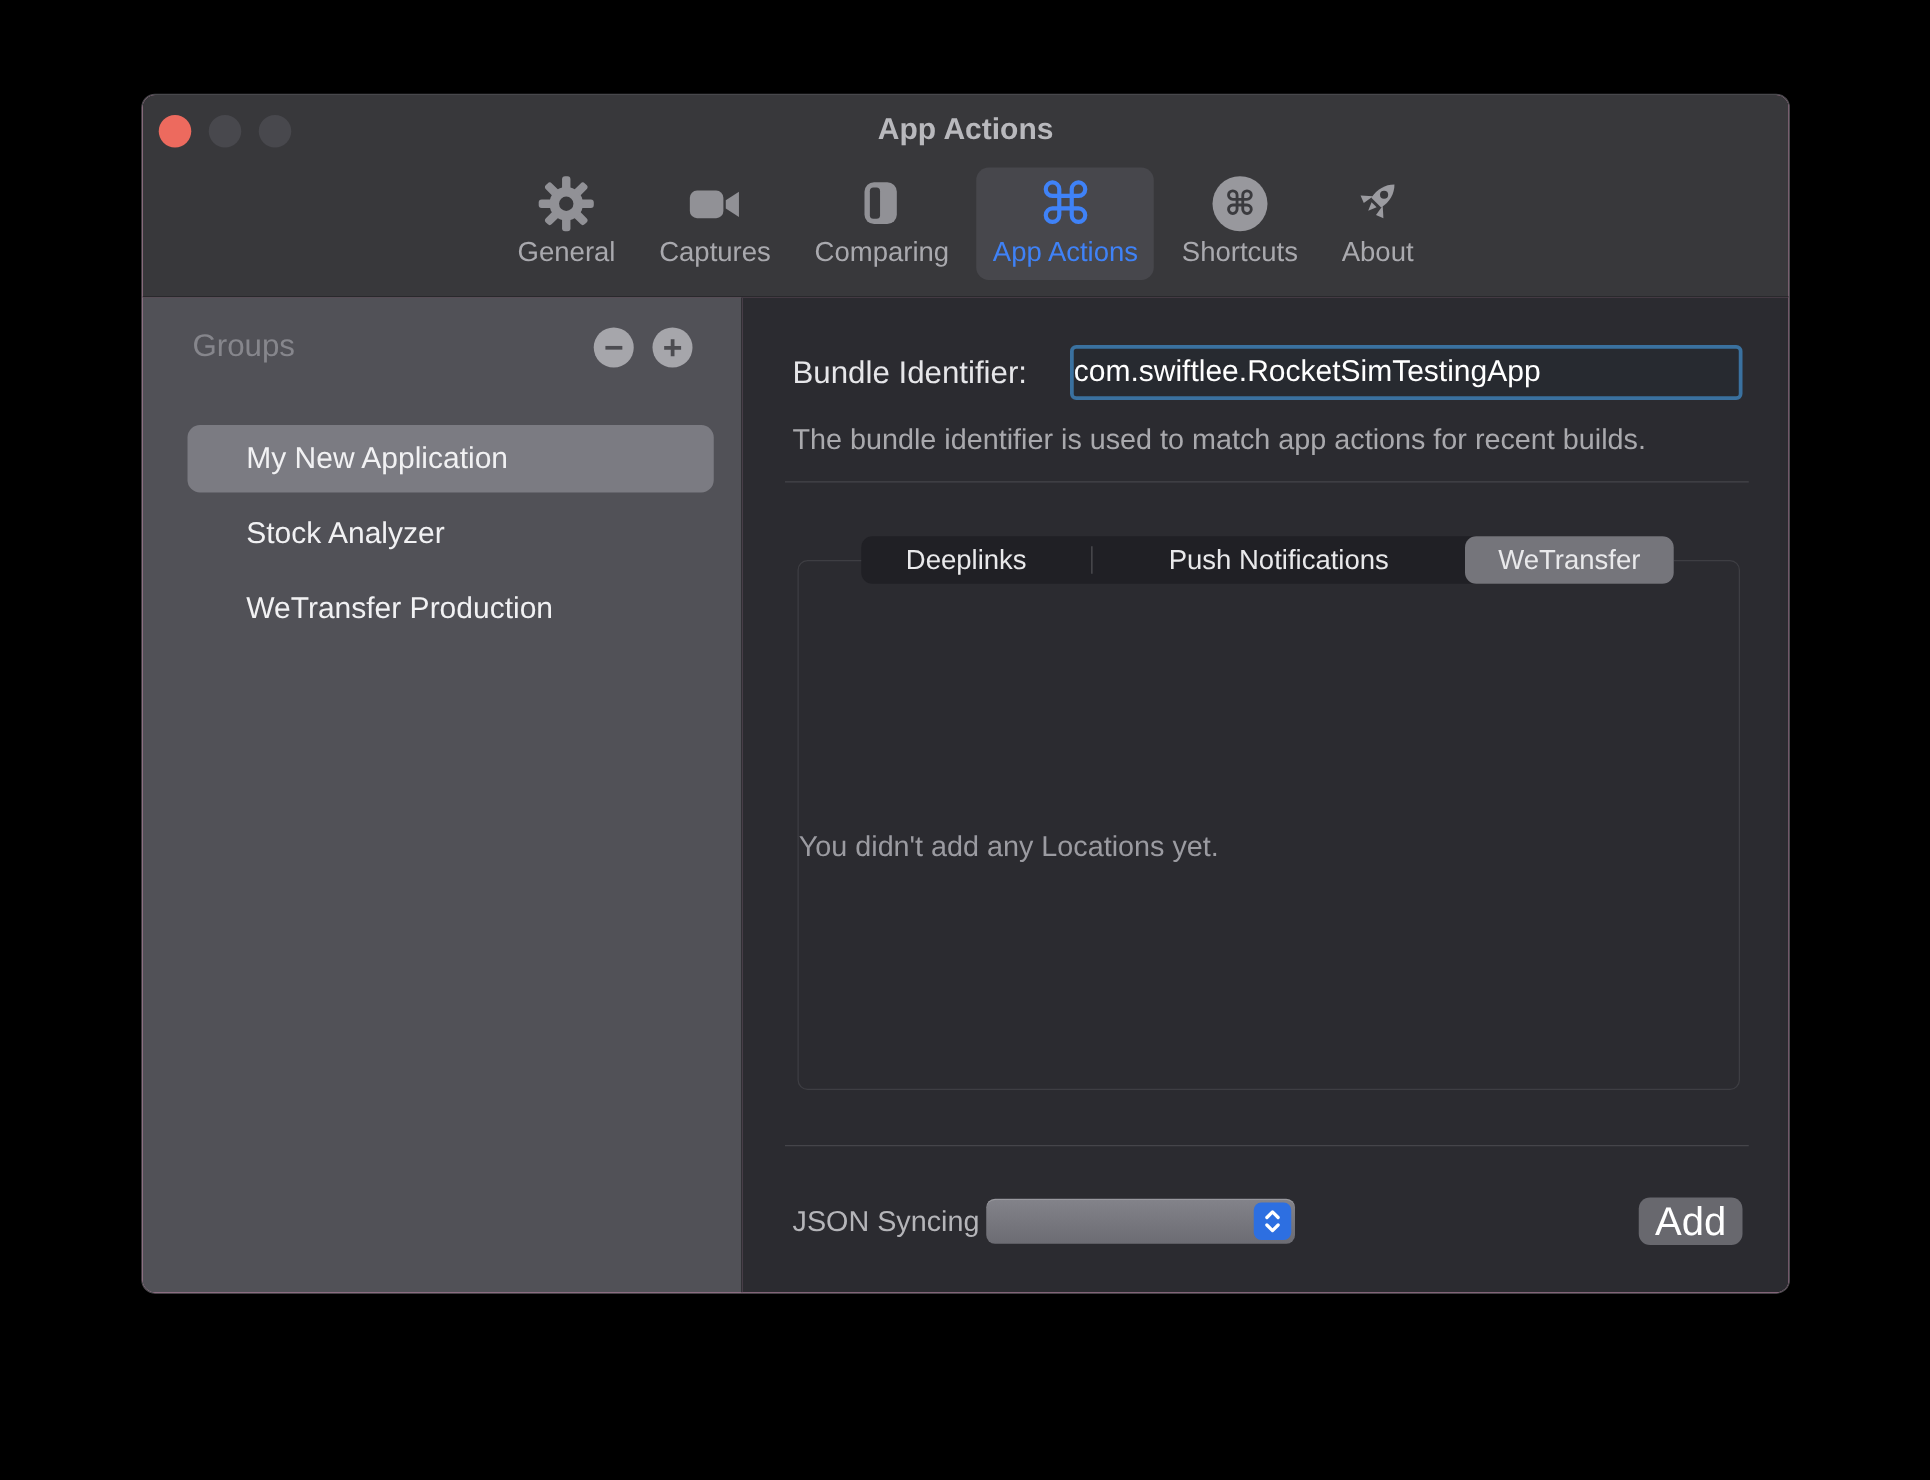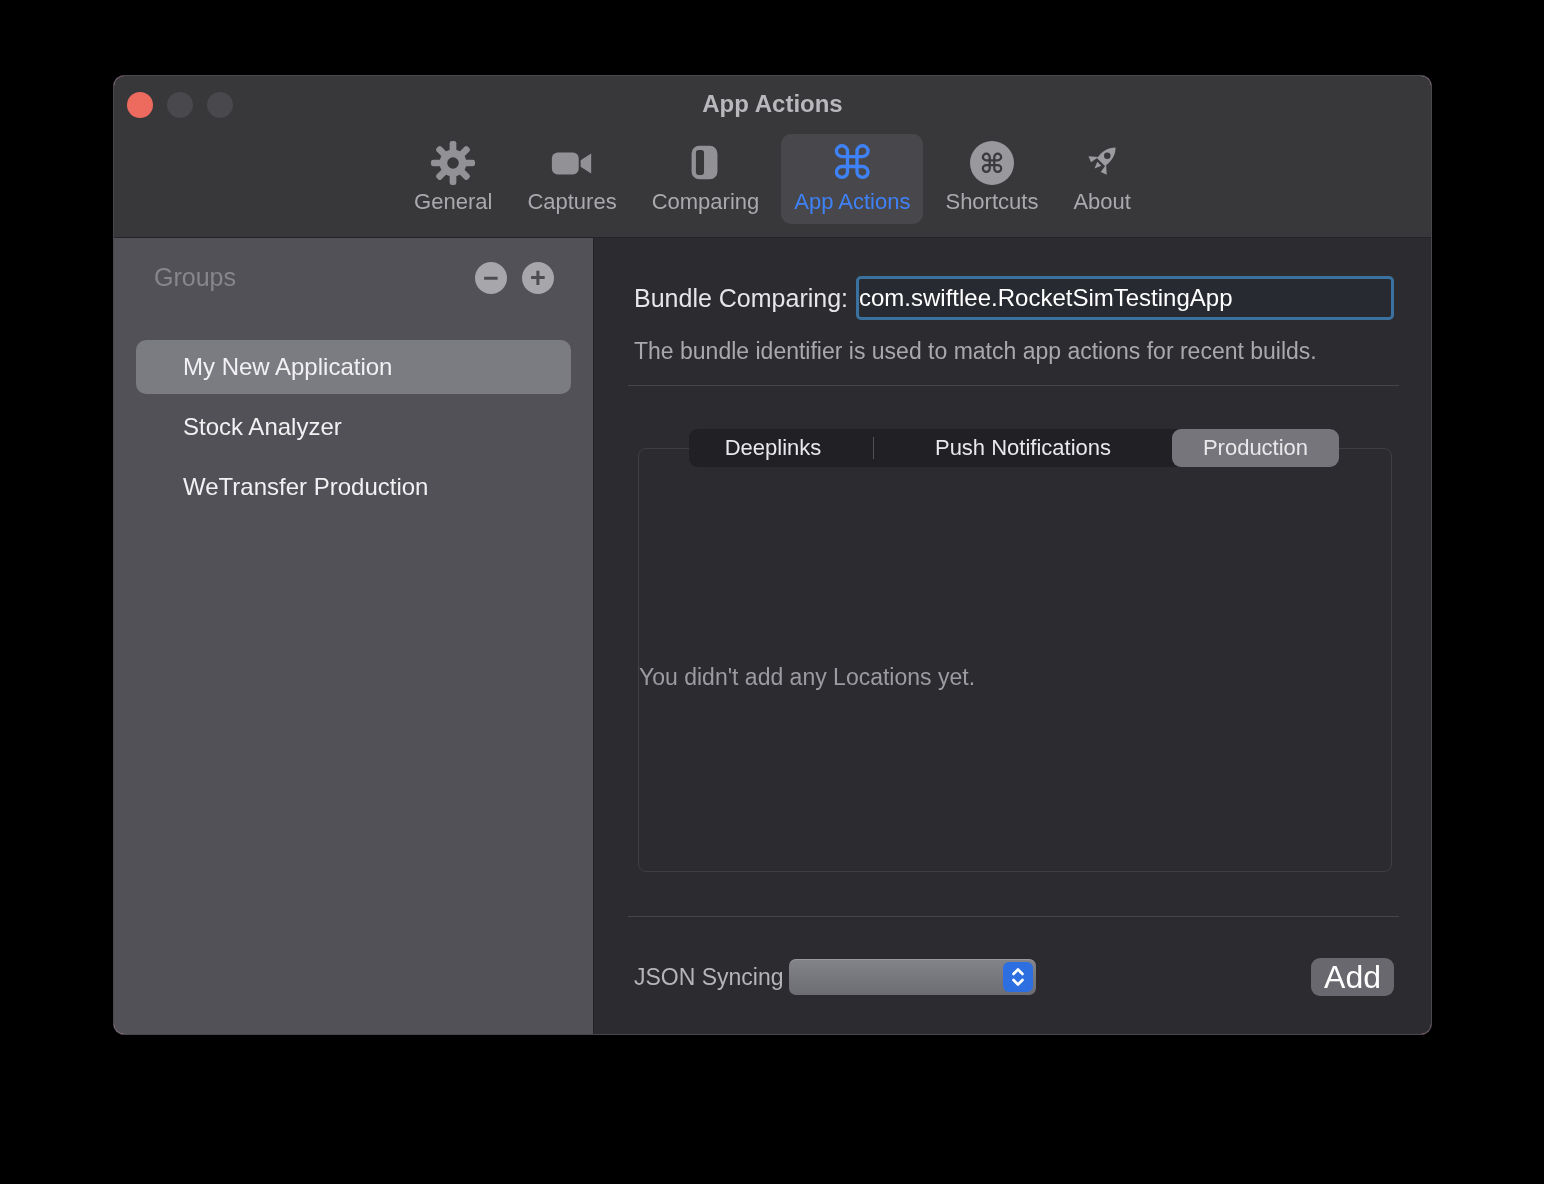--- a/index.html
+++ b/index.html
@@ -69,21 +69,21 @@
   }
   .round-btn {
     position:absolute; top:24px; width:32px; height:32px; border-radius:50%;
     background:#a6a6ab; color:#4c4c51;
     display:flex; align-items:center; justify-content:center;
     font-size:27px; font-weight:700; line-height:27px;
   }
   .round-btn.minus { left:361px; }
   .round-btn.plus  { left:408px; }
   .group-list {
-    position:absolute; top:102px; left:22px; right:22px;
+    position:absolute; top:102px; left:36px; right:22px;
     display:flex; flex-direction:column; gap:6px;
   }
   .group-row {
     height:54px; display:flex; align-items:center;
     padding-left:47px; border-radius:10px;
     font-size:24px; color:#f1f1f3;
   }
   .group-row.selected { background:#7b7b82; }
   
   .content {
@@ -255,35 +255,35 @@
       <div class="group-row">
         <span>Stock Analyzer</span>
       </div>
       <div class="group-row">
         <span>WeTransfer Production</span>
       </div>
     </div>
   </div>
 
   <div class="content">
-    <div class="bundle-label">Bundle Comparing:</div>
+    <div class="bundle-label">Bundle Identifier:</div>
     <input class="bundle-input" type="text" value="com.swiftlee.RocketSimTestingApp" style="">
     <div class="bundle-caption">The bundle identifier is used to match app actions for recent builds.</div>
 
     <div class="divider d1"></div>
 
     <div class="tab-box">
       <span class="empty-text">You didn't add any Locations yet.</span>
     </div>
 
     <div class="segmented">
       <div class="seg" style="width:168px;">Deeplinks</div>
       <div class="seg-divider"></div>
       <div class="seg" style="width:266px;">Push Notifications</div>
-      <div class="seg selected" style="width:167px;">Production</div>
+      <div class="seg selected" style="width:167px;">WeTransfer</div>
     </div>
 
     <div class="divider d2"></div>
 
     <div class="footer-label">JSON Syncing</div>
     <div class="dropdown">
       <span class="dropdown-value"></span>
       <div class="stepper">
         <svg width="18" height="22" viewBox="0 0 18 22">
           <path d="M4.5 8 L9 3.5 L13.5 8" fill="none" stroke="#fff" stroke-width="2.6" stroke-linecap="round" stroke-linejoin="round"></path>

